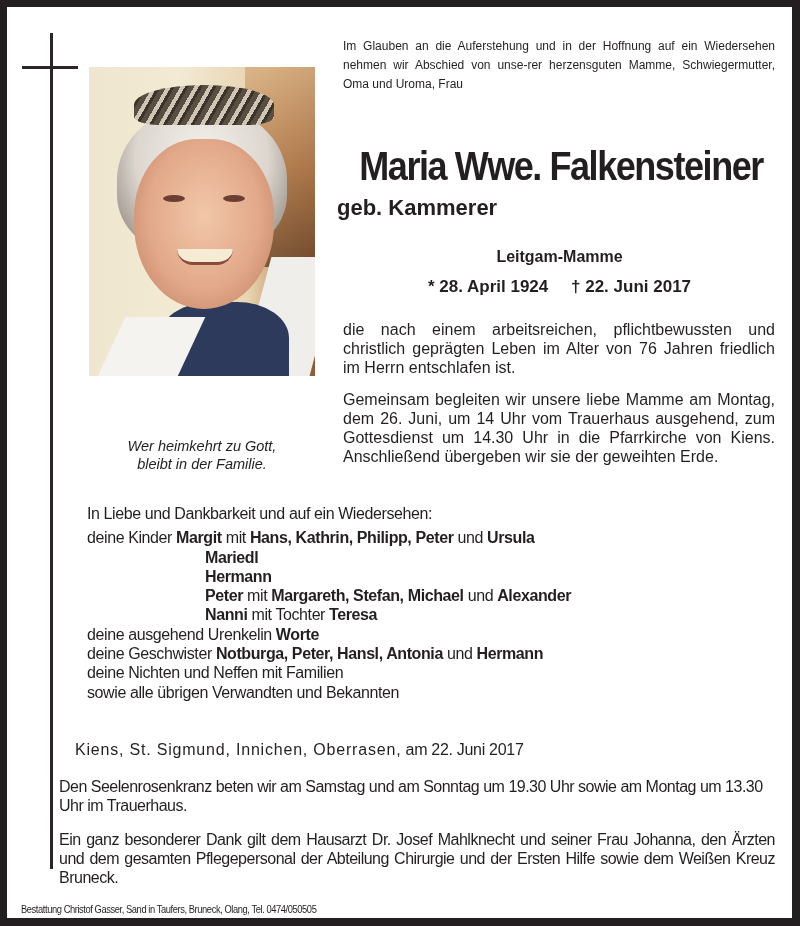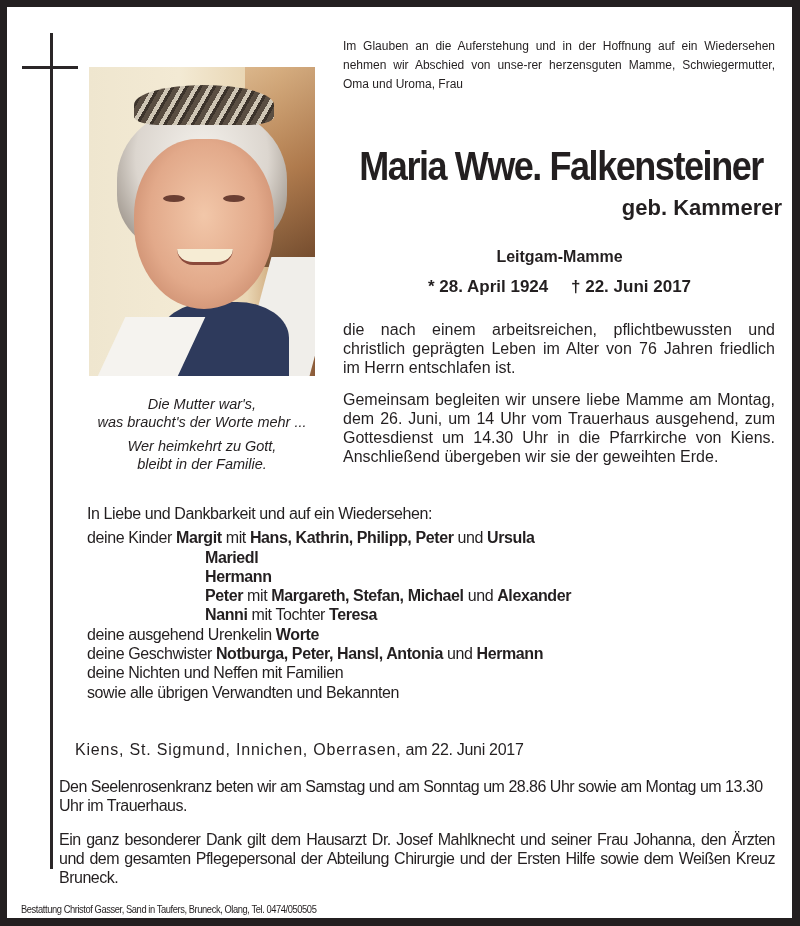--- a/index.html
+++ b/index.html
@@ -35,21 +35,21 @@
     .photo .collar-r { position:absolute; left:165px; top:190px; width:70px; height:130px; background:#f0eeea; transform: skewX(-15deg); }
 
     .motto { position:absolute; left:82px; width:226px; text-align:center; font-style: italic; font-size: 14.5px; line-height: 18px; color:#231f20; }
     .motto.m1 { top: 388px; }
     .motto.m2 { top: 430px; }
 
     
     .intro { position:absolute; left: 336px; top: 30px; width: 432px; font-size: 12px; line-height: 19px; text-align: justify; }
     .intro p { margin: 0; }
     .name { position:absolute; left: 330px; top: 135px; width: 445px; text-align:center; font-weight: bold; font-size: 40px; line-height: 48px; letter-spacing: -1.6px; transform: scaleX(0.9); transform-origin: center; white-space: nowrap; }
-    .maiden { position:absolute; left: 330px; top: 188px; width: 445px; text-align:right; font-weight: bold; font-size: 22px; line-height: 26px; }
+    .maiden { position:absolute; left: 330px; top: 188px; width: 445px; text-align:left; font-weight: bold; font-size: 22px; line-height: 26px; }
     .nickname { position:absolute; left: 330px; top: 240px; width: 445px; text-align:center; font-weight: bold; font-size: 16px; line-height: 20px; }
     .dates { position:absolute; left: 330px; top: 270px; width: 445px; text-align:center; font-weight: bold; font-size: 17px; line-height: 20px; word-spacing: 0px; }
     .dates span { margin: 0 9px; }
 
     .body-text { position:absolute; left: 336px; width: 432px; font-size: 16px; line-height: 19px; text-align: justify; }
     .body-text.b1 { top: 313px; }
     .body-text.b2 { top: 383px; }
 
     
     .family { position:absolute; left: 80px; top: 497px; width: 620px; font-size: 16px; line-height: 19.3px; letter-spacing: -0.4px; }
@@ -81,24 +81,20 @@
     <div class="braid"></div>
     <div class="collar-r"></div>
     <div class="sweater"></div>
     <div class="collar-l"></div>
     <div class="face"></div>
     <div class="eye l"></div>
     <div class="eye r"></div>
     <div class="smile"></div>
   </div>
 
-  <div class="motto m1">
-    <div>Die Mutter war's,</div>
-    <div>was braucht's der Worte mehr ...</div>
-  </div>
   <div class="motto m2">
     <div>Wer heimkehrt zu Gott,</div>
     <div>bleibt in der Familie.</div>
   </div>
 
   <div class="intro">
     <p>Im Glauben an die Auferstehung und in der Hoffnung auf ein Wiedersehen nehmen wir Abschied von unse-rer herzensguten Mamme, Schwiegermutter, Oma und Uroma, Frau</p>
   </div>
 
   <div class="name">Maria Wwe. Falkensteiner</div>
@@ -137,20 +133,20 @@
       <span>deine Geschwister </span><b>Notburga, Peter, Hansl, Antonia</b><span> und </span><b>Hermann</b>
     </div>
     <div class="row">deine Nichten und Neffen mit Familien</div>
     <div class="row">sowie alle übrigen Verwandten und Bekannten</div>
   </div>
 
   <div class="place">
     <span>Kiens, St. Sigmund, Innichen, Oberrasen,</span><span class="date-part"> am 22. Juni 2017</span>
   </div>
 
-  <div class="rosary">Den Seelenrosenkranz beten wir am Samstag und am Sonntag um 28.86 Uhr sowie am Montag um 13.30 Uhr im Trauerhaus.</div>
+  <div class="rosary">Den Seelenrosenkranz beten wir am Samstag und am Sonntag um 19.30 Uhr sowie am Montag um 13.30 Uhr im Trauerhaus.</div>
 
   <div class="thanks">
     <p>Ein ganz besonderer Dank gilt dem Hausarzt Dr. Josef Mahlknecht und seiner Frau Johanna, den Ärzten und dem gesamten Pflegepersonal der Abteilung Chirurgie und der Ersten Hilfe sowie dem Weißen Kreuz Bruneck.</p>
   </div>
 
   <div class="footer">Bestattung Christof Gasser, Sand in Taufers, Bruneck, Olang, Tel. 0474/050505</div>
 </div>
 
 </body></html>

